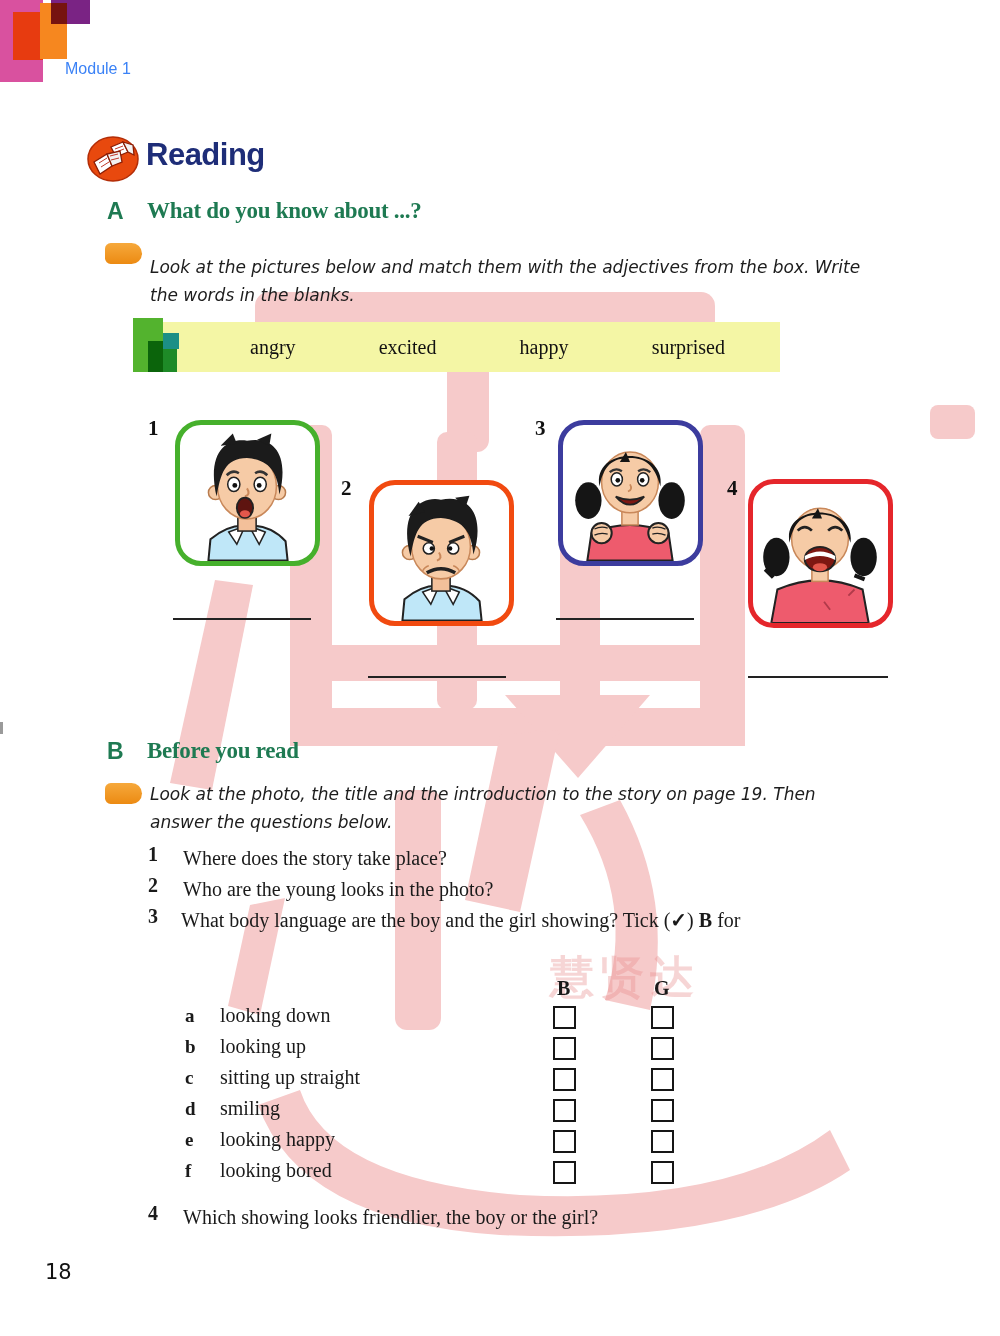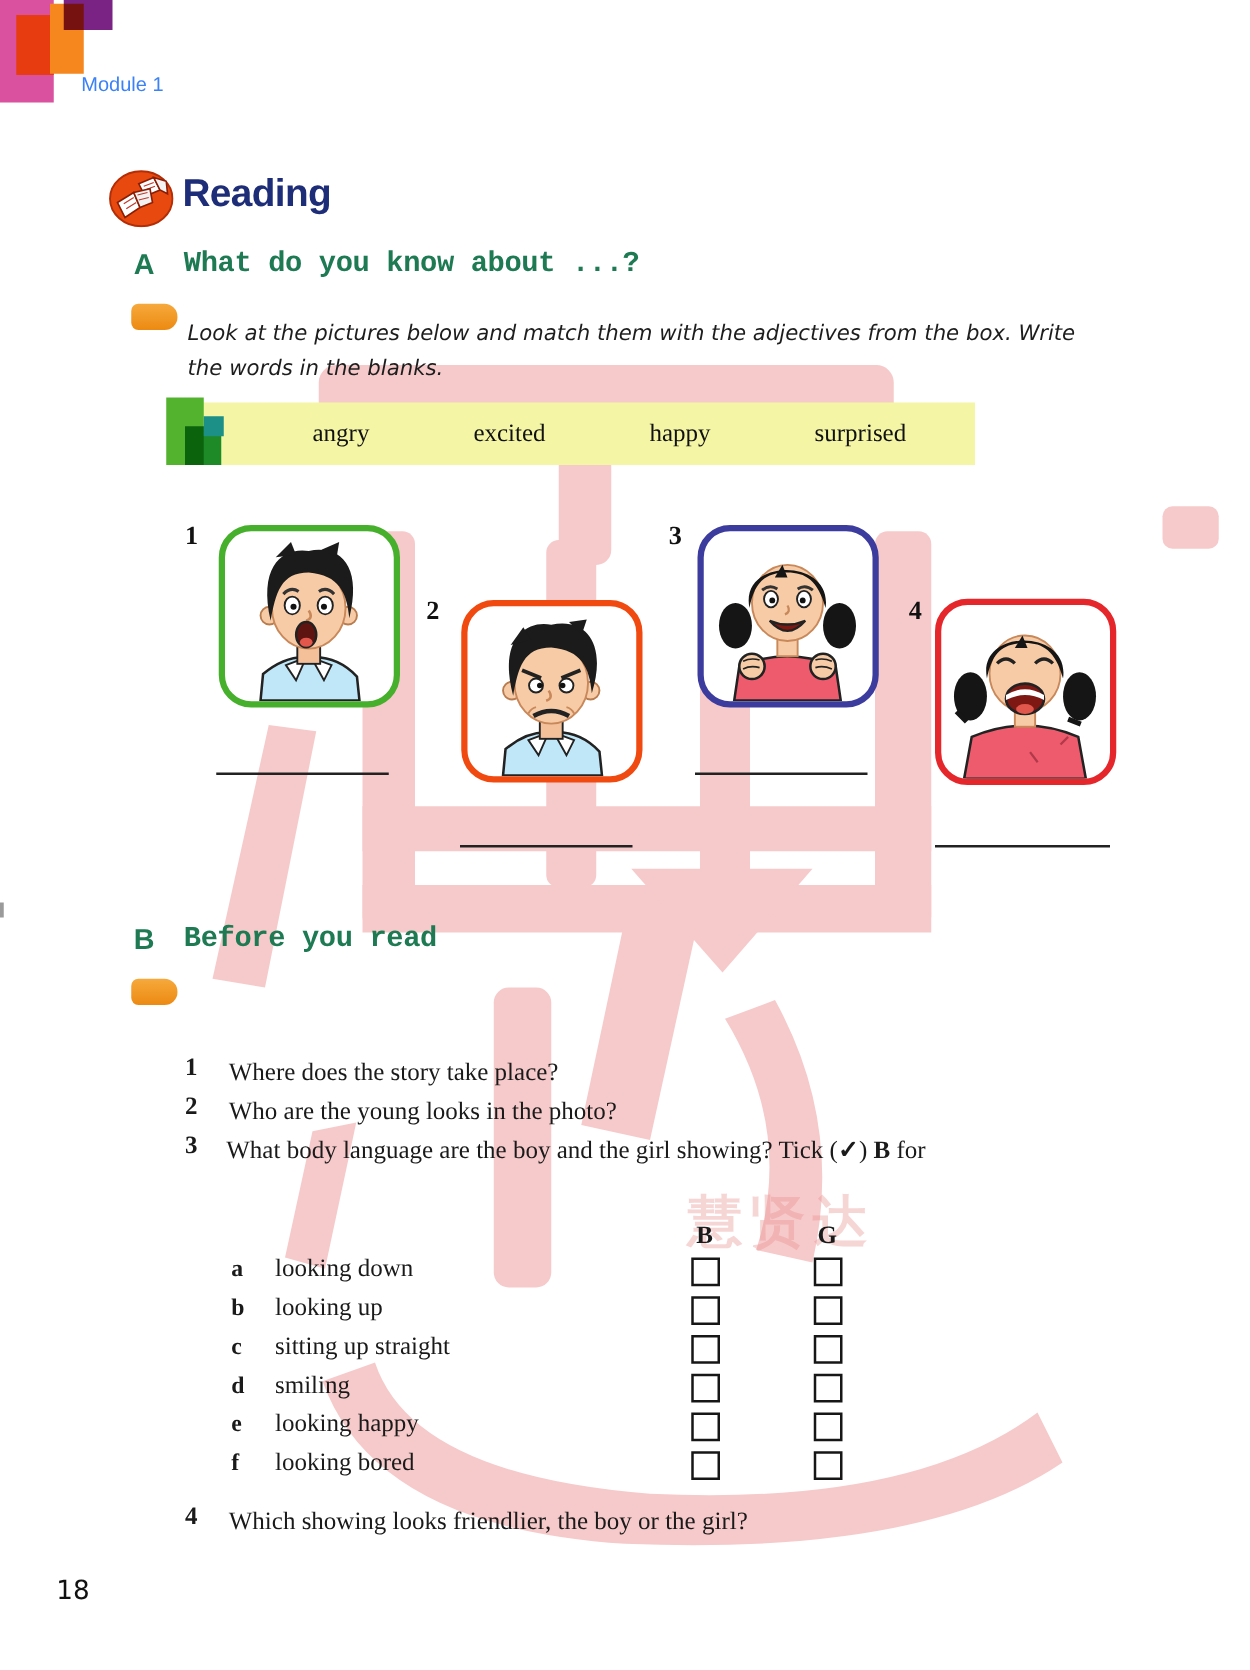--- a/index.html
+++ b/index.html
@@ -29,21 +29,21 @@
     position:absolute; left:146px; top:137px;
     font-family:"Liberation Sans", sans-serif; font-weight:bold;
     font-size:31px; color:#1e2d78; letter-spacing:-0.5px;
   }
 
   .section-letter {
     position:absolute; font-family:"Liberation Sans", sans-serif;
     font-weight:bold; font-size:23px; color:#1e7a52;
   }
   .section-title {
-    position:absolute; font-family:Liberation Mono, monospace;
+    position:absolute; font-family:Liberation Serif, serif;
     font-weight:bold; font-size:23px; color:#1e7a52; letter-spacing:-0.3px;
   }
 
   .bullet {
     position:absolute; width:37px; height:21px;
     background:linear-gradient(#f6a93c,#ec8a12);
     border-radius:6px 11px 11px 6px;
   }
   .instruction {
     position:absolute; font-family:"DejaVu Sans", sans-serif;
@@ -272,20 +272,24 @@
         <path d="M51,71 Q66,62 81,71 L81,75 Q66,67 51,75 Z" fill="#ffffff"></path>
         <ellipse cx="66" cy="82" rx="7" ry="4" fill="#e2574b"></ellipse>
       </svg>
     </div>
     <div class="blank-line" style="left:748px; top:676px; width:140px;"></div>
 
     <div class="section-letter" style="left:107px; top:738px;">B</div>
     <div class="section-title" style="left:147px; top:738px;">Before you read</div>
 
     <div class="bullet" style="left:105px; top:783px;"></div>
+    <div class="instruction" style="left:150px; top:780px; width:745px;">
+      <div>Look at the photo, the title and the introduction to the story on page 19. Then</div>
+      <div>answer the questions below.</div>
+    </div>
 
     <div class="q-number" style="left:148px; top:843px;">1</div>
     <div class="q-text" style="left:183px; top:843px;">Where does the story take place?</div>
 
     <div class="q-number" style="left:148px; top:874px;">2</div>
     <div class="q-text" style="left:183px; top:874px;">Who are the young looks in the photo?</div>
 
     <div class="q-number" style="left:148px; top:905px;">3</div>
     <div class="q-text" style="left:181px; top:905px; width:740px;">
       <div><span>What body language are the boy and the girl showing? Tick (</span><span class="bold">✓</span><span>) </span><span class="bold">B</span><span> for</span></div>

